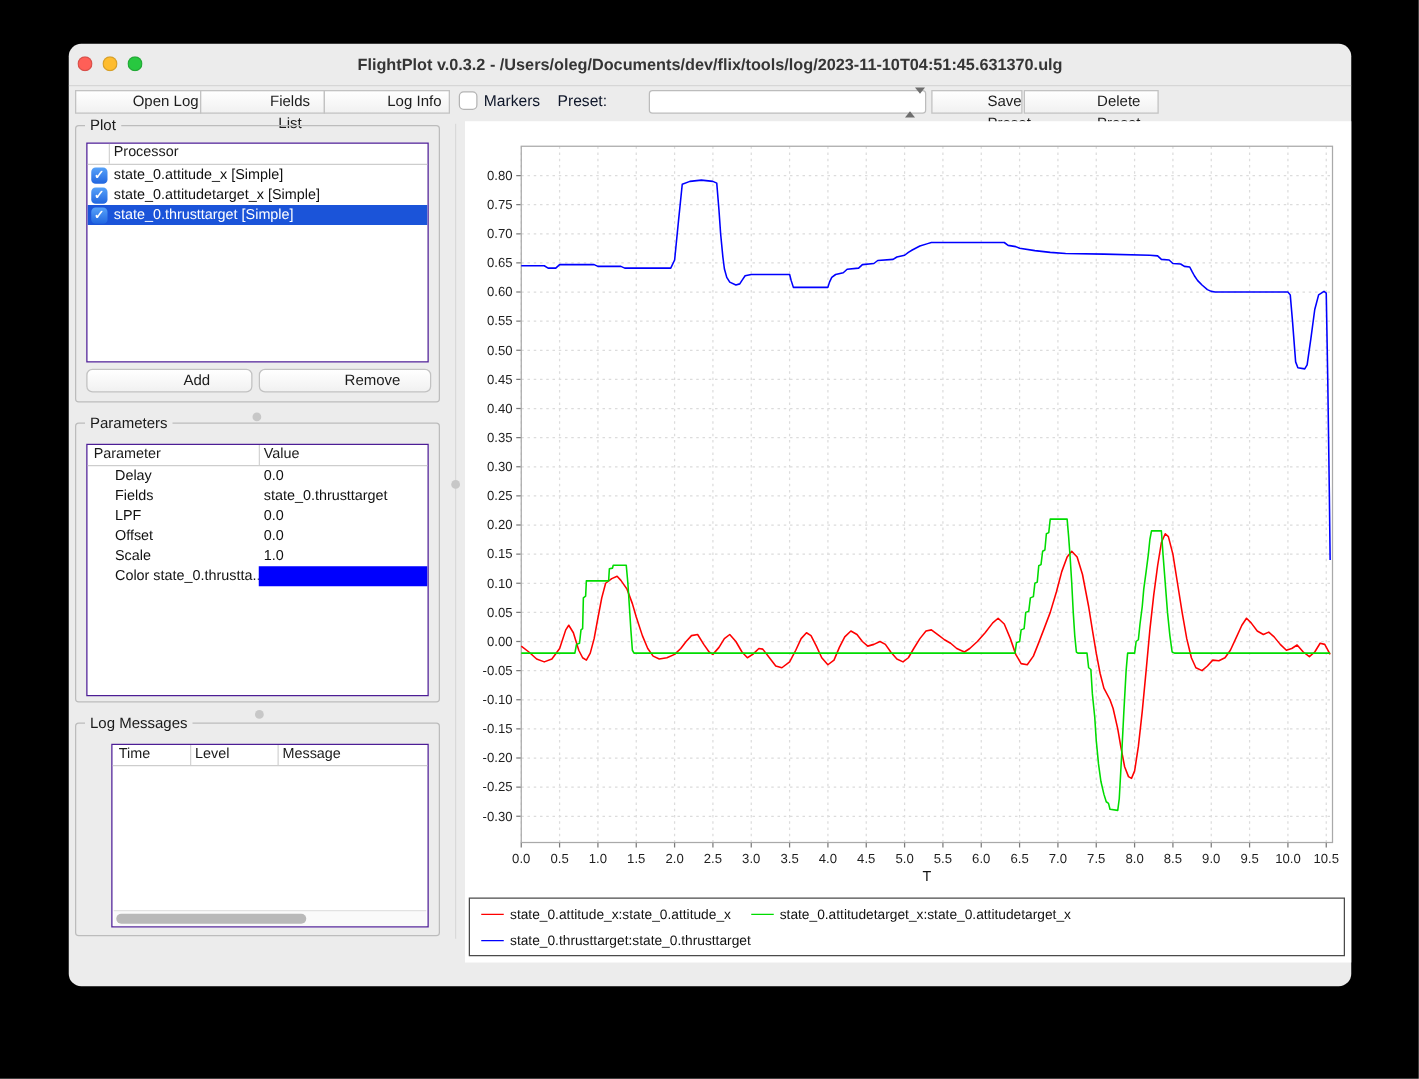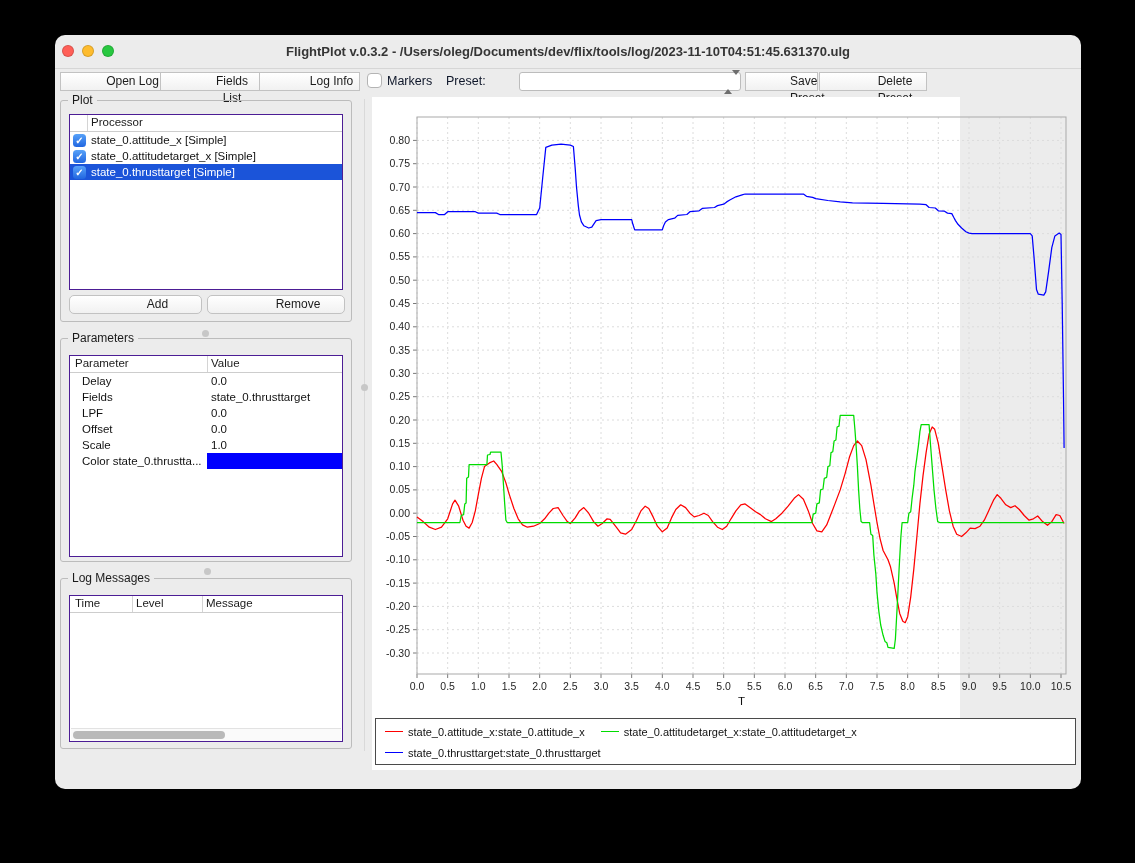--- a/index.html
+++ b/index.html
@@ -30,29 +30,29 @@
   
   .panel{position:absolute;left:5px;width:292px;border:1px solid #bcbcbc;border-radius:3px;box-sizing:border-box;}
   .ptitle{position:absolute;top:-8px;left:7px;background:#ececec;padding:0 4px;font-size:12px;color:#1a1a1a;}
   .whitebox{position:absolute;left:8px;right:8px;background:#fff;border:1px solid #4c1d95;box-sizing:border-box;overflow:hidden;}
   .lheader{height:16px;border-bottom:1px solid #cdcdcd;position:relative;font-size:11.5px;color:#1a1a1a;}
   .lheader .hv{position:absolute;top:0;bottom:0;width:1px;background:#d4d4d4;}
   .lrow{height:16px;display:flex;align-items:center;font-size:11.5px;color:#111;white-space:nowrap;}
   .cb{width:13px;height:13px;border-radius:3.5px;background:linear-gradient(#57a2f9,#2166e0);
       margin:0 5px 0 3px;color:#fff;font-size:10px;line-height:13px;text-align:center;font-weight:bold;flex:none;}
   .prow{display:flex;height:16px;align-items:center;font-size:11.5px;color:#111;}
-  .pc1{width:137px;padding-left:12px;box-sizing:border-box;white-space:nowrap;overflow:hidden;flex:none;}
+  .pc1{width:137px;padding-left:22px;box-sizing:border-box;white-space:nowrap;overflow:hidden;flex:none;}
   .pc2{flex:1;padding-left:4px;white-space:nowrap;overflow:hidden;}
   .pc2.swatch{align-self:center;height:16px;padding-left:0;}
   .hscroll{position:absolute;left:1px;right:1px;bottom:0;height:12px;background:#fafafa;border-top:1px solid #e2e2e2;}
   .hthumb{position:absolute;left:2px;top:2px;width:152px;height:8px;border-radius:4px;background:#b9b9b9;}
   .dot{position:absolute;width:7px;height:7px;border-radius:50%;background:#c7c7c7;}
   .vsplit{position:absolute;left:309px;top:64px;width:1px;height:652px;background:#d9d9d9;}
   
-  .chart{position:absolute;left:317px;top:62px;width:588px;height:673px;background:#fff;}
+  .chart{position:absolute;left:317px;top:62px;width:764px;height:673px;background:#fff;}
   .legend{position:absolute;left:3px;top:621px;width:701px;height:47px;background:#fff;
           border:1px solid #4a4a4a;box-sizing:border-box;font-size:11px;color:#111;padding:2px 0 0 9px;}
   .lgrow{display:flex;align-items:center;height:21px;gap:16px;}
   .lgitem{display:flex;align-items:center;gap:5px;white-space:nowrap;}
   .lgswatch{width:18px;height:0;border-top:1.6px solid #000;flex:none;}
 </style>
 </head>
 <body>
 
 <div class="window">
@@ -135,21 +135,21 @@
         <span class="pc1">Color state_0.thrustta...</span>
         <span class="pc2 swatch" style="background: rgb(0, 0, 254);"></span>
       </div>
     </div>
   </div>
 
   <div class="dot" style="left:149px;top:533px;"></div>
 
   <div class="panel" style="top:543px;height:171px;">
     <span class="ptitle">Log Messages</span>
-    <div class="whitebox" style="top:16px;height:147px;">
+    <div class="whitebox" style="top:16px;height:147px;margin-left:20px;">
       <div class="lheader">
         <span style="position:absolute;left:5px;top:1px;">Time</span>
         <span style="position:absolute;left:66px;top:1px;">Level</span>
         <span style="position:absolute;left:136px;top:1px;">Message</span>
         <span class="hv" style="left:62px;"></span>
         <span class="hv" style="left:132px;"></span>
       </div>
       <div class="hscroll">
         <div class="hthumb"></div>
       </div>

